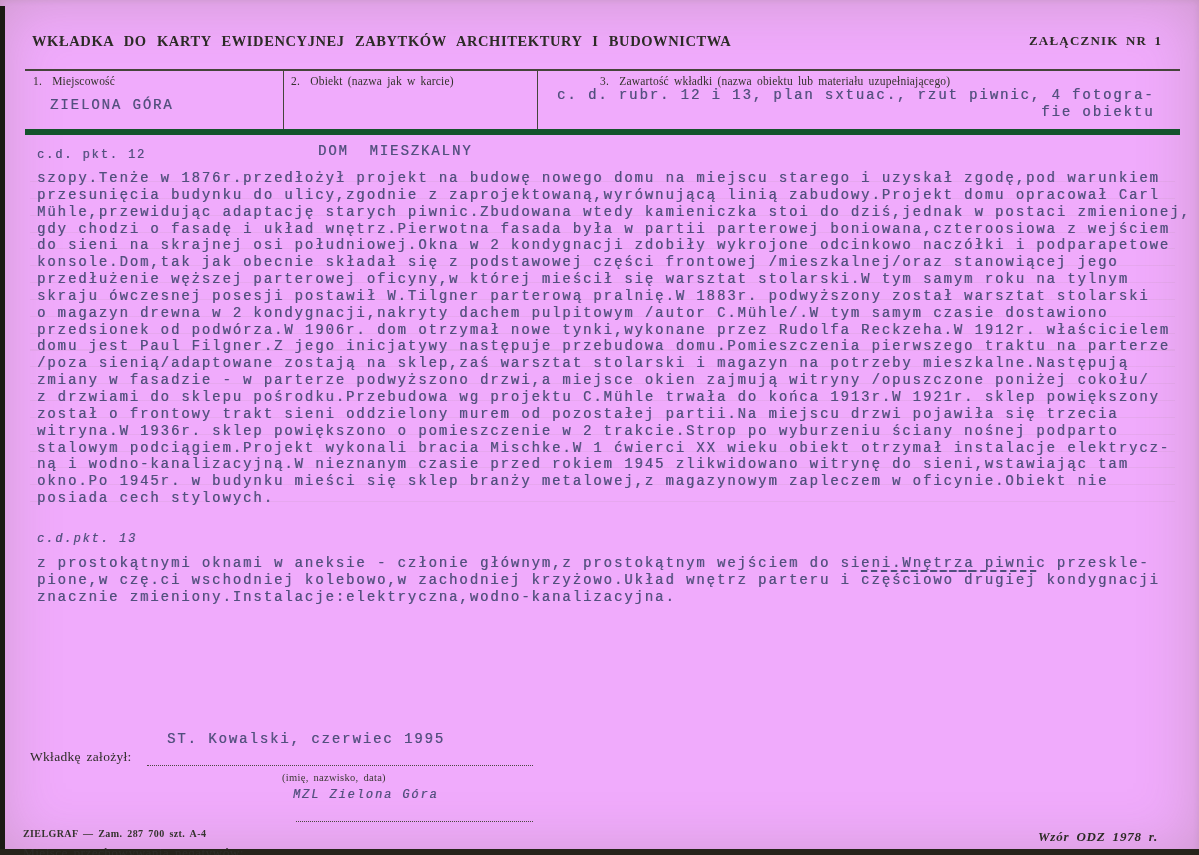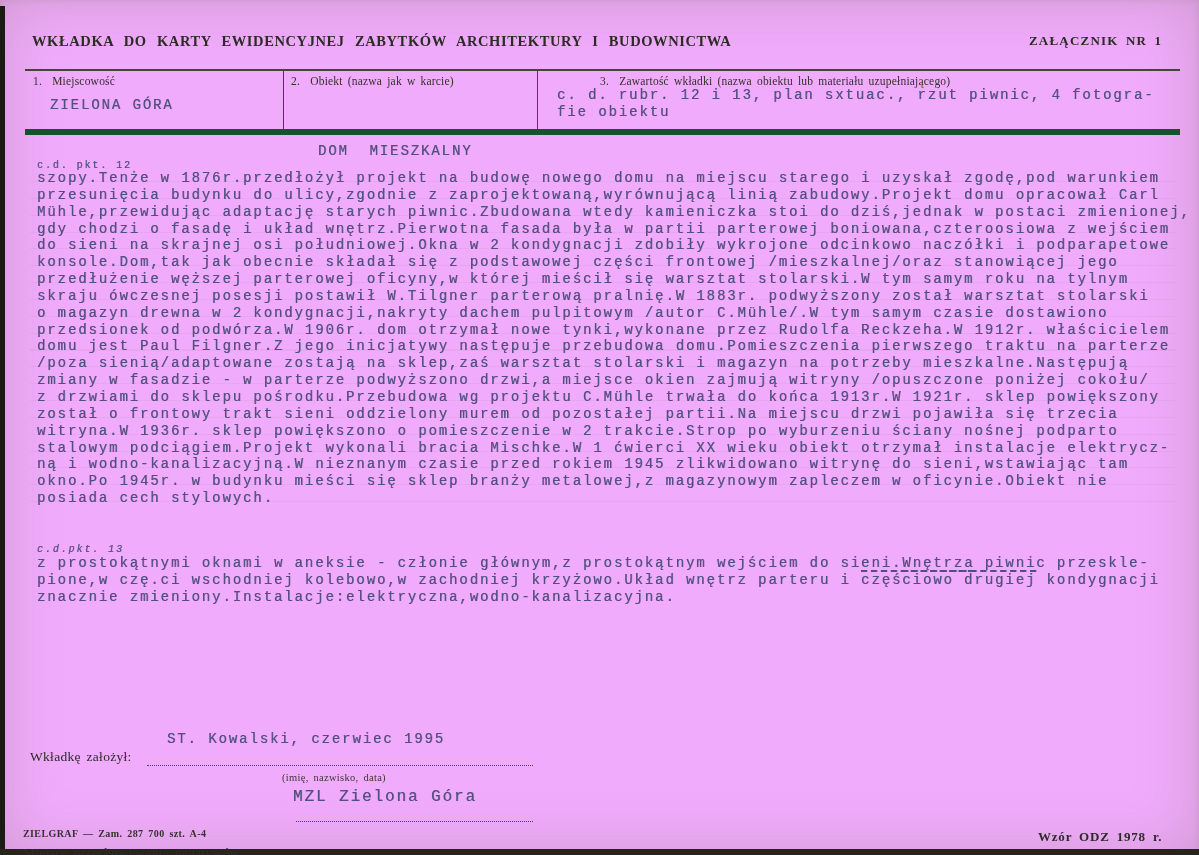--- a/index.html
+++ b/index.html
@@ -26,46 +26,46 @@
   .vsep{position:absolute;top:0;width:1px;height:100%;background:#45443b;}
   .vsep1{left:258px;} .vsep2{left:512px;}
   .flabel{position:absolute;font-size:11.5px;color:#33322c;white-space:pre;letter-spacing:.2px;word-spacing:2px;}
   .flabel1{left:8px;top:4px;} .flabel2{left:266px;top:4px;} .flabel3{left:539px;top:4px;margin-left:36px;}
   .typed{
     font-family:"Liberation Mono", monospace;color:#514f7d;
     text-shadow:.5px 0 0 rgba(81,79,125,.55);white-space:pre;
   }
   .fvalue{position:absolute;font-size:14px;letter-spacing:1.9px;}
   .fvalue1{left:25px;top:26px;} .fvalue2{left:293px;top:26px;margin-top:46px;}
-  .fvalue3{left:532px;top:16px;line-height:17px;}
+  .fvalue3{left:532px;top:16px;line-height:17px;text-align:right;}
   .printthrough{
     position:absolute;left:30px;top:181px;width:1145px;height:330px;
     background:repeating-linear-gradient(to bottom, rgba(128,117,88,.08) 0 1px, transparent 1px 16.85px);
     pointer-events:none;
   }
-  .s-heading{position:absolute;font-size:10px;letter-spacing:1.9px;margin-top:12px;}
+  .s-heading{position:absolute;font-size:12px;letter-spacing:1.9px;}
   .s12-heading{left:37px;top:148px;}
   .s12-text{
     position:absolute;left:37px;top:170px;font-size:14px;letter-spacing:1.9px;line-height:16.85px;
   }
   .s13-heading{left:37px;top:532px;font-style:italic;}
   .s13-text{
     position:absolute;left:37px;top:555px;font-size:14px;letter-spacing:1.9px;line-height:16.85px;
   }
   .u-dash{text-decoration:underline dashed;text-decoration-thickness:1.6px;text-underline-offset:2.5px;}
   .o-dash{text-decoration:overline dashed;text-decoration-thickness:1.6px;text-align:right;}
   .sig-typed{position:absolute;left:167px;top:731px;font-size:14px;letter-spacing:1.9px;}
   .sig-label{position:absolute;left:30px;top:749px;font-size:13.5px;letter-spacing:.3px;word-spacing:2px;}
   .sig-line{position:absolute;left:147px;top:749px;width:386px;height:16px;border-bottom:1.5px dotted #4a4940;}
   .sig-hint{position:absolute;left:282px;top:772px;font-size:10.5px;letter-spacing:.3px;word-spacing:2px;color:#3a3932;}
-  .neg-typed{position:absolute;left:293px;top:788px;font-size:16px;letter-spacing:1.9px;}
+  .neg-typed{position:absolute;left:293px;top:788px;font-size:12px;letter-spacing:1.9px;font-style:italic;}
   .neg-label{position:absolute;left:23px;top:805px;font-size:13.5px;letter-spacing:.3px;word-spacing:2px;margin-top:40px;}
   .neg-line{position:absolute;left:296px;top:805px;width:237px;height:16px;border-bottom:1.5px dotted #4a4940;}
   .imprint{position:absolute;left:23px;top:828px;font-size:10px;font-weight:bold;letter-spacing:.4px;word-spacing:2px;color:#34332d;}
-  .model{position:absolute;left:1038px;top:829px;font-size:13px;font-weight:bold;letter-spacing:.8px;word-spacing:3px;color:#2c2b26;}
+  .model{position:absolute;left:1038px;top:829px;font-size:13px;font-weight:bold;letter-spacing:.8px;word-spacing:3px;color:#2c2b26;font-style:italic;}
 </style>
 </head>
 <body>
 
 <div class="page">
   <div class="edge-left"></div>
   <div class="edge-bottom"></div>
 
   <div class="title">WKŁADKA DO KARTY EWIDENCYJNEJ ZABYTKÓW ARCHITEKTURY I BUDOWNICTWA</div>
   <div class="attachment">ZAŁĄCZNIK NR 1</div>

